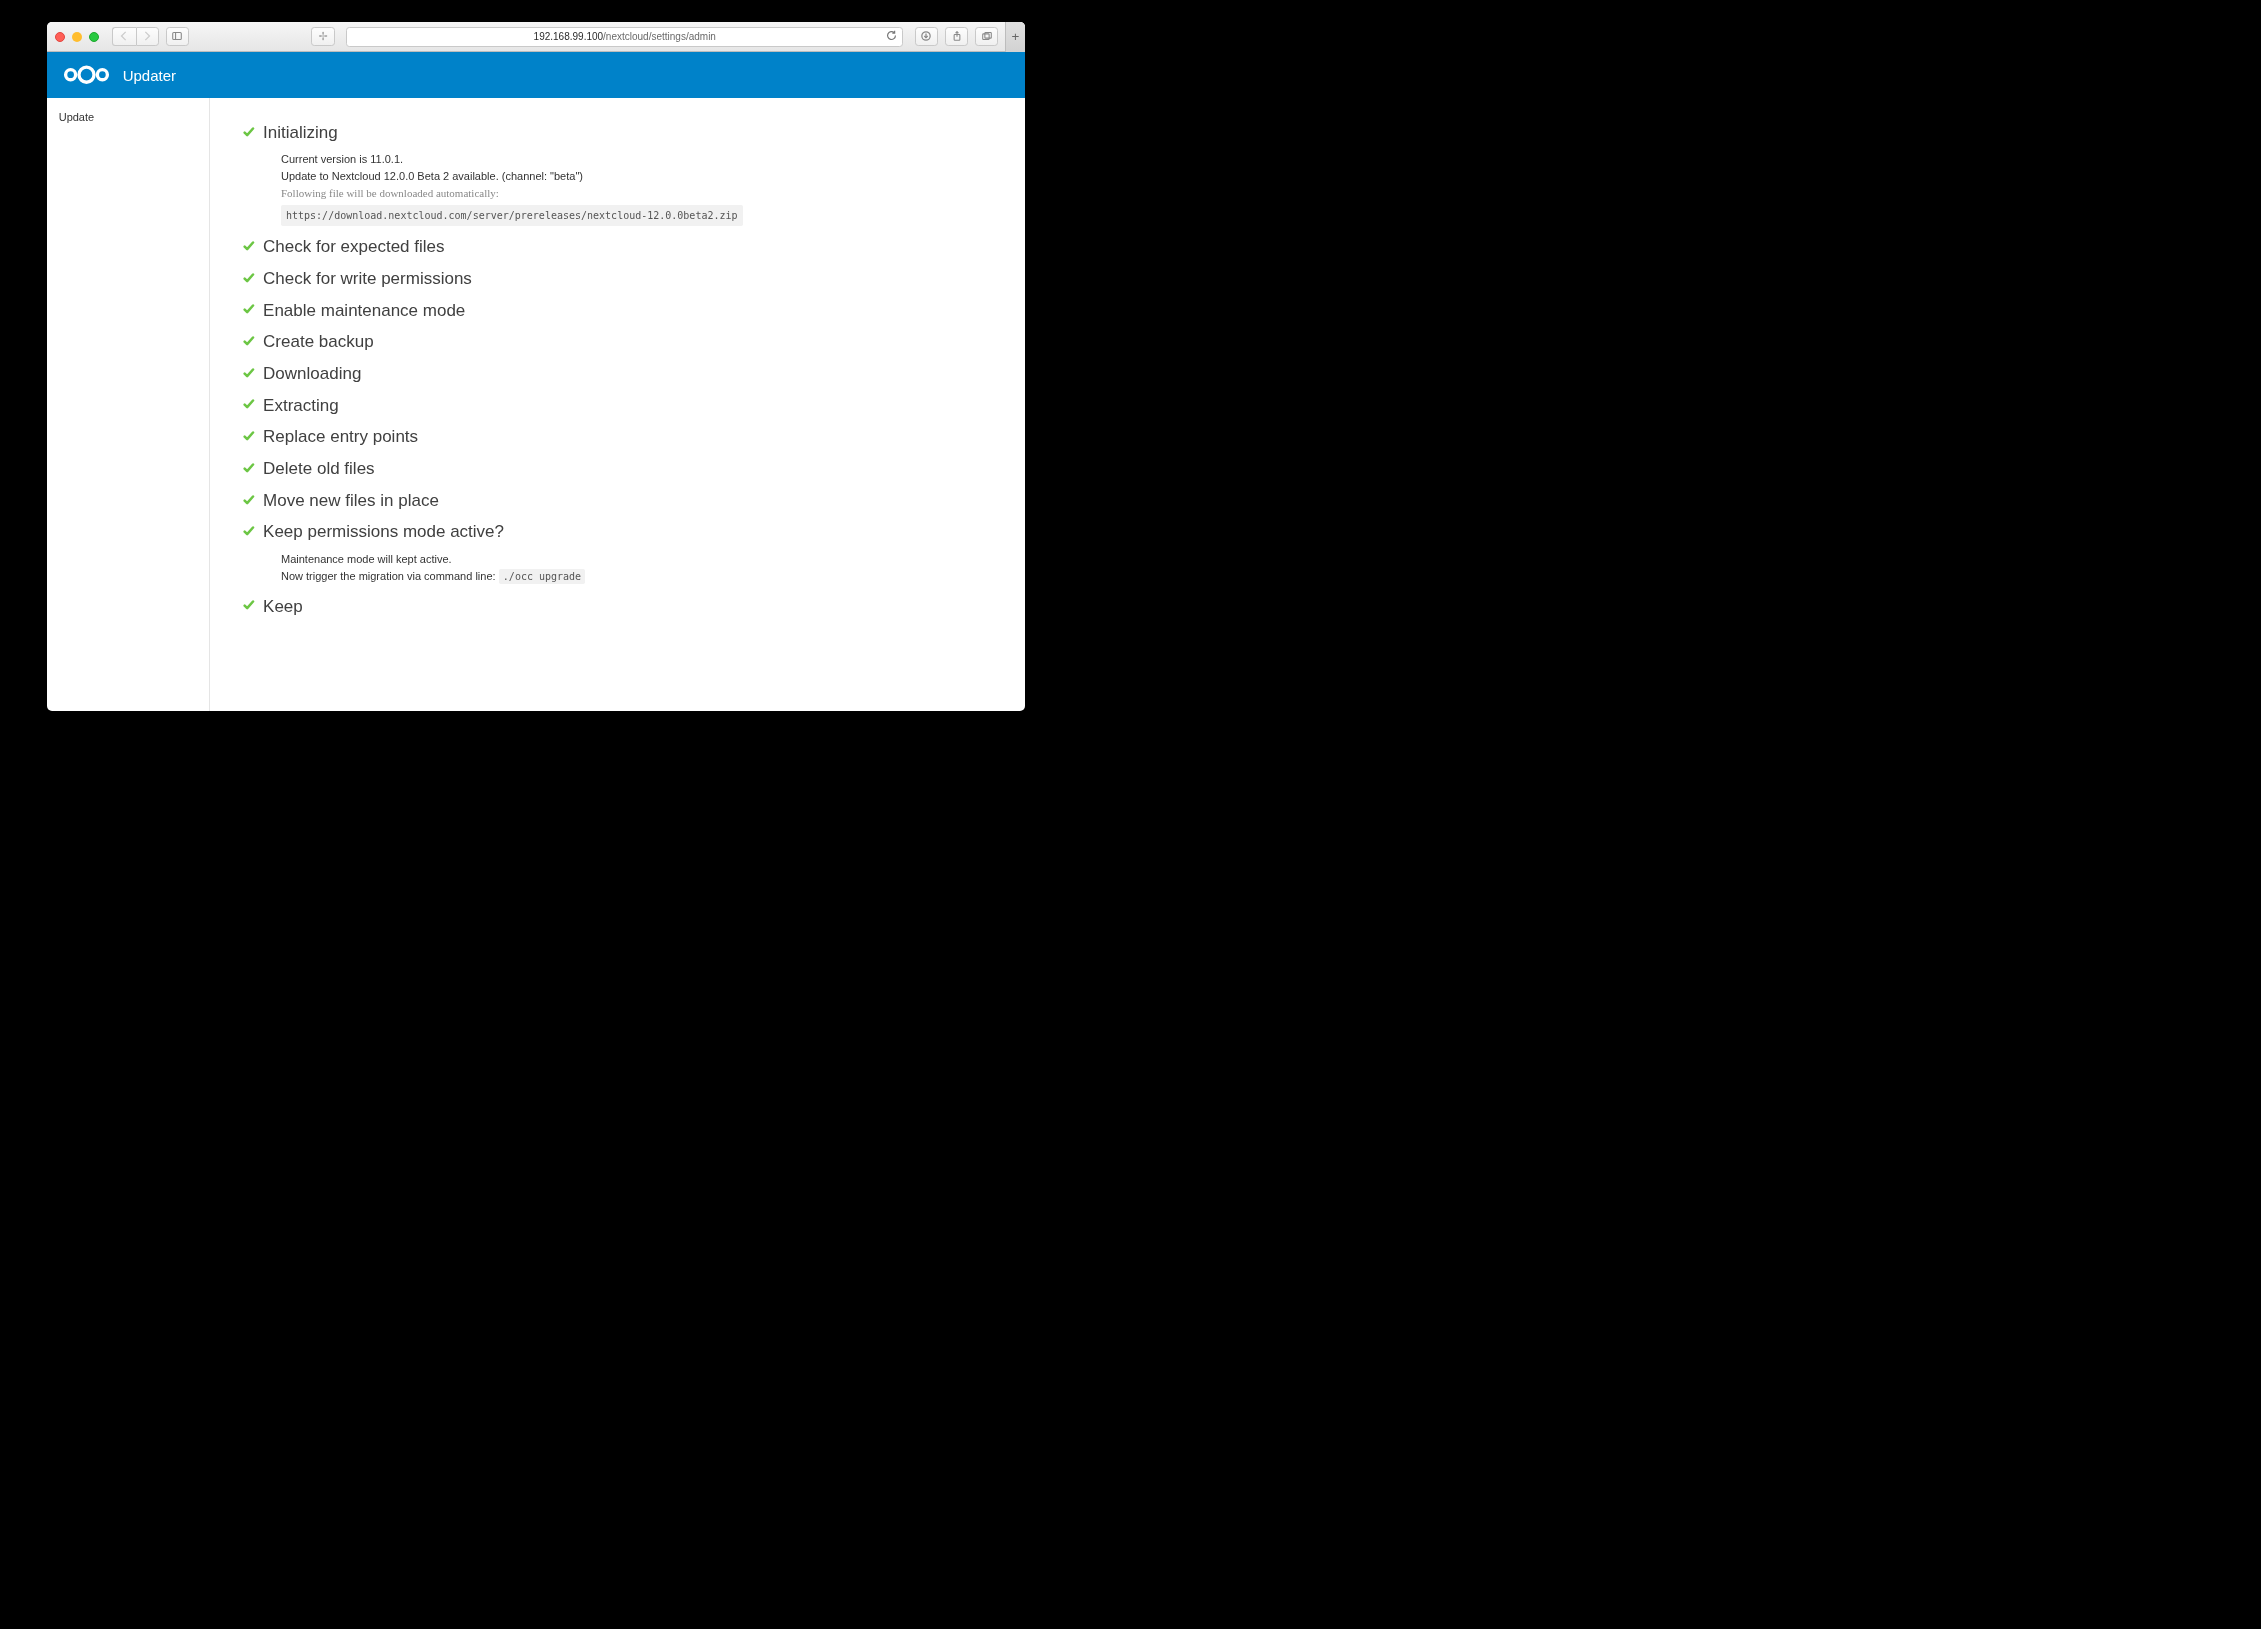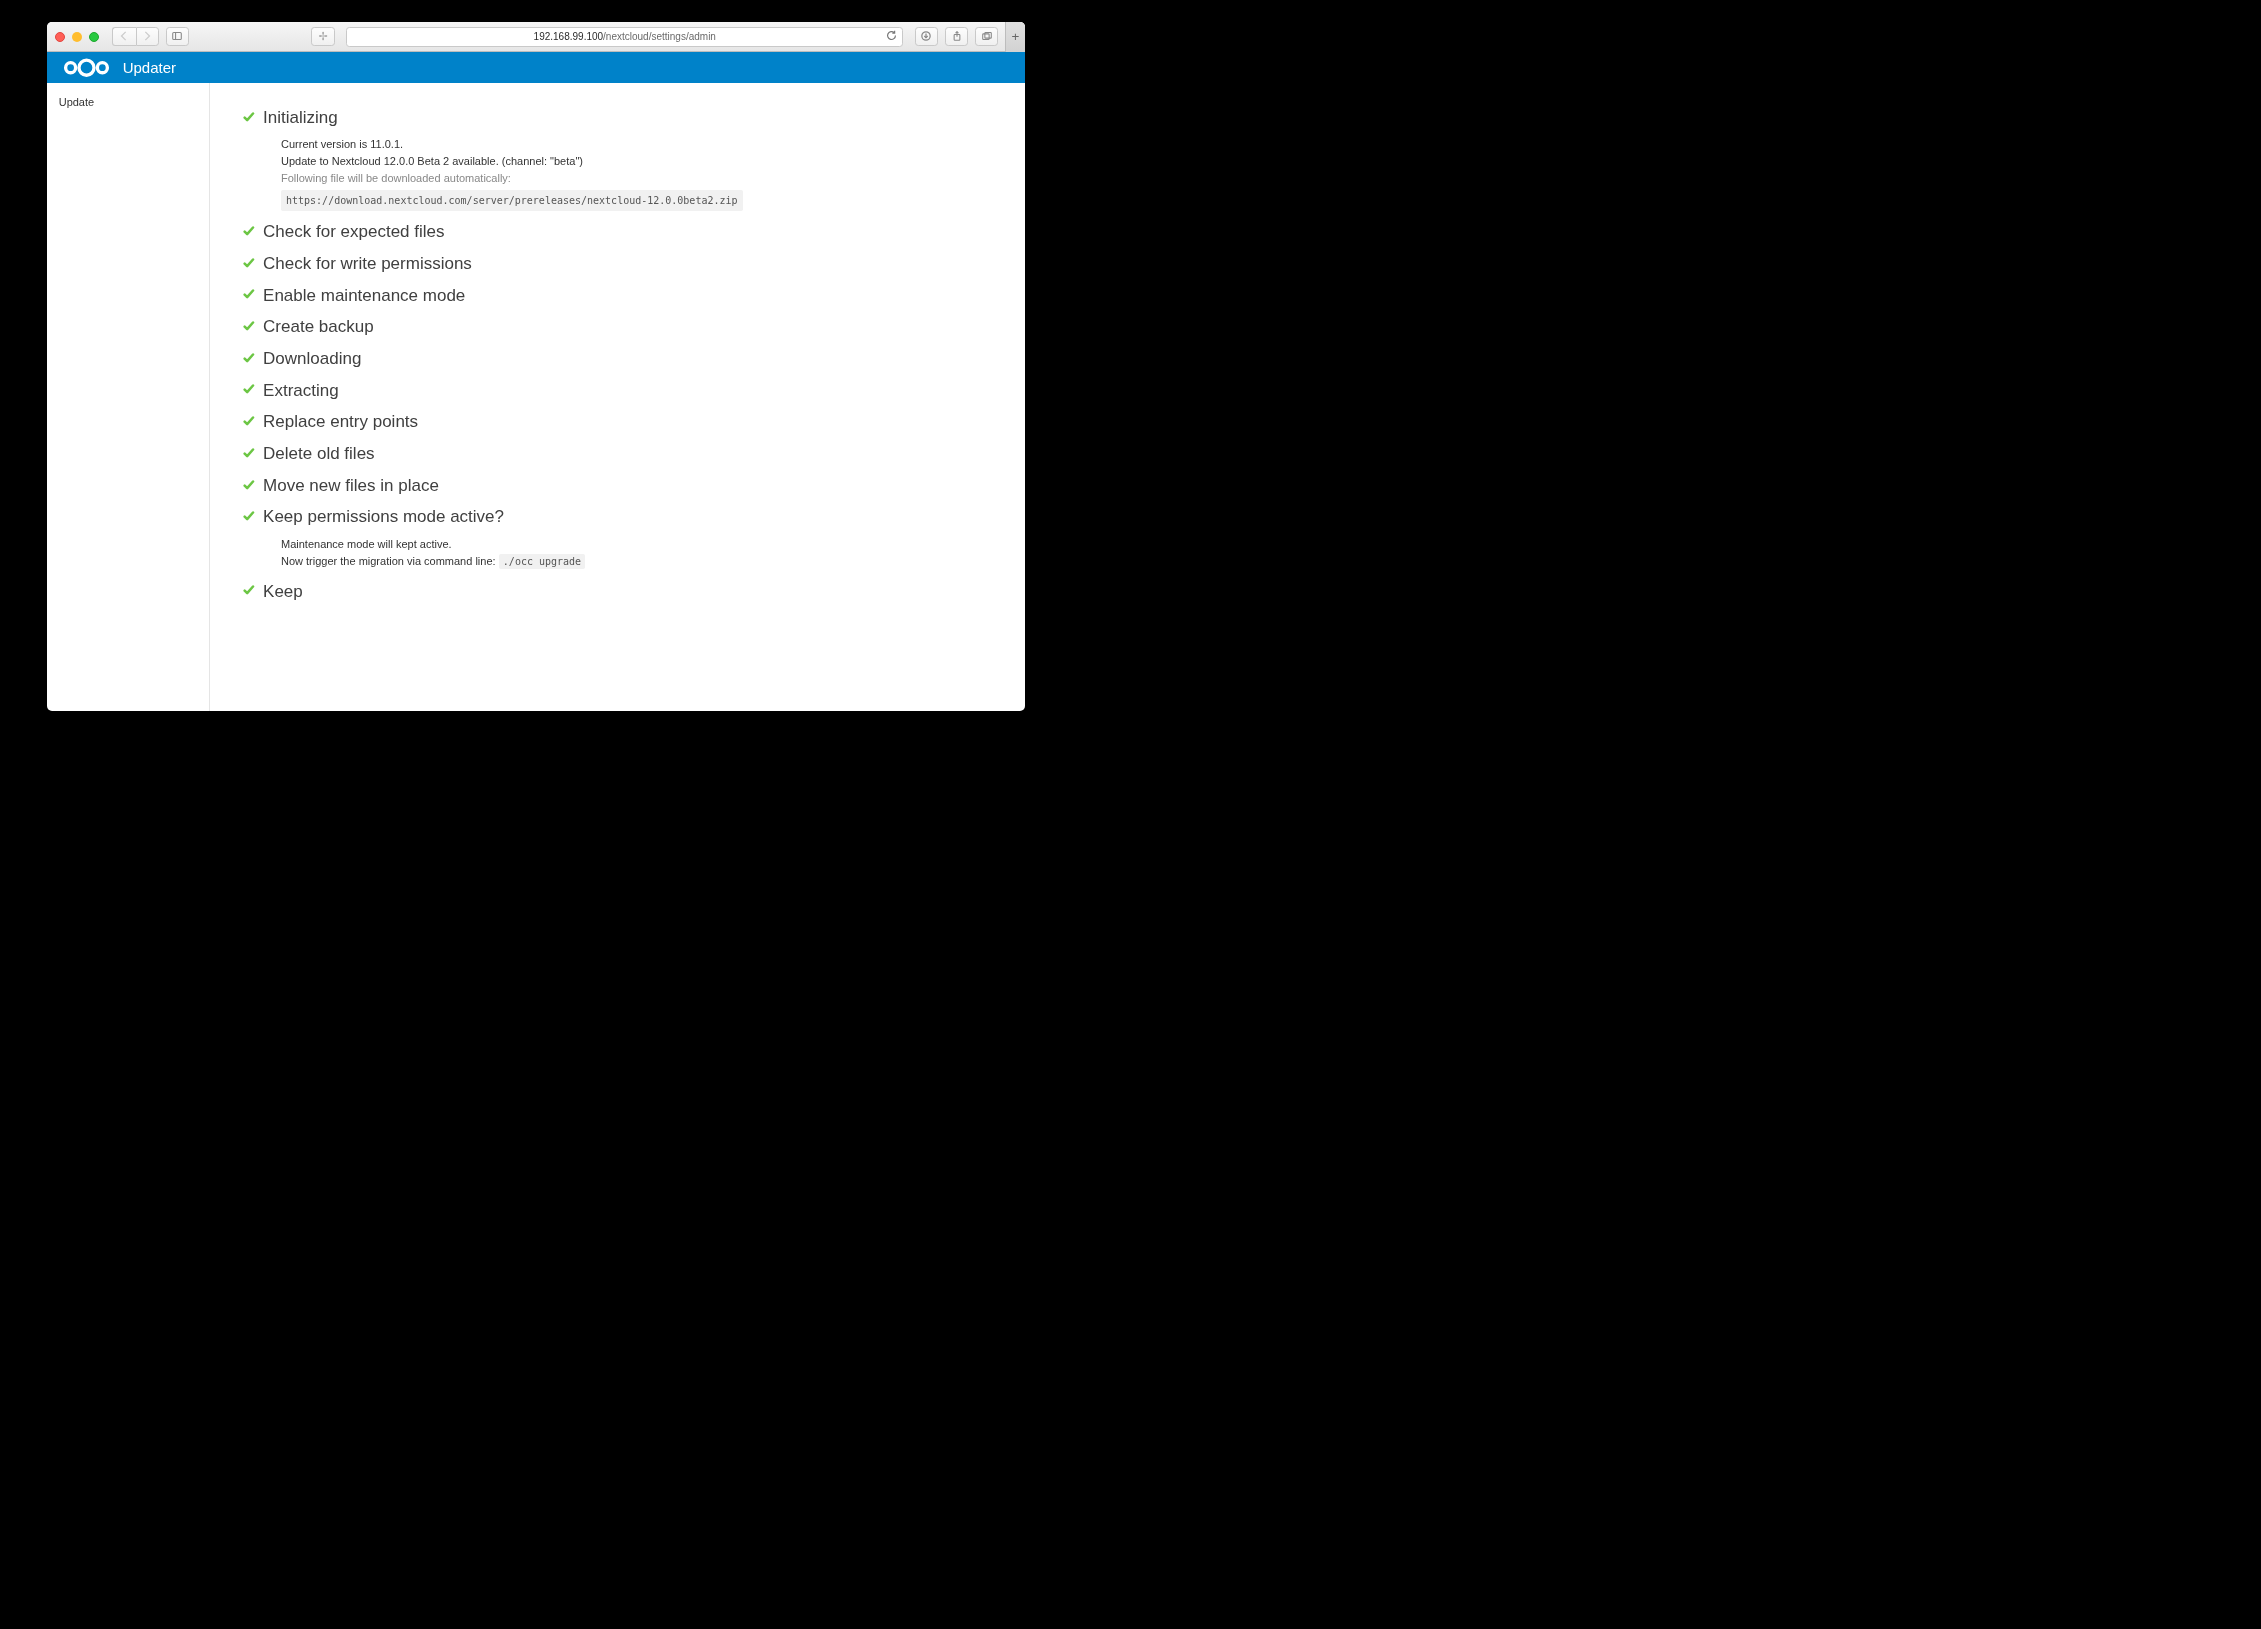--- a/index.html
+++ b/index.html
@@ -61,21 +61,21 @@
   .urlbar .reload { position:absolute; right:5px; }
   .urlbar .reload svg { width:11px; height:11px; stroke:#777; fill:none; stroke-width:1.5;}
   .rightcluster { display:flex; gap:6.7px; align-items:center;}
   .newtab {
     width:20px; height:30px; display:flex; align-items:center; justify-content:center;
     background:linear-gradient(#e0e0e0,#d2d2d2); border-left:0.8px solid #bdbdbd;
     margin:-8.4px -8.4px -8.4px 0; color:#666; font-size:13.4px;
   }
   
   .app-header {
-    height: 31px;
+    height: 46px;
     background: #0082c9;
     display:flex; align-items:center; gap:11.7px; padding: 0 15px;
     color:#fff;
   }
   .nc-logo svg { display:block; }
   .app-title { font-size:15px; font-weight:300; }
   
   .app-body { flex:1; display:flex; overflow:hidden;}
   .sidebar {
     width: 163px; border-right:0.8px solid #e5e5e5; padding:8.4px 0;
@@ -86,21 +86,21 @@
   .content {
     flex:1; padding: 25px 33px; overflow:auto;
   }
   .step { margin-bottom: 11.7px; }
   .step-head { display:flex; align-items:center; gap:8.4px; }
   .check-icon svg { width:11.7px; height:11.7px; stroke:#6cc644; fill:none; stroke-width:3; stroke-linecap:round; stroke-linejoin:round;}
   .step-title { font-size:17px; font-weight:300; color:#404040;}
   .step-detail {
     margin-left: 38px; margin-top:8.4px; font-size:11px; color:#333; line-height:1.55;
   }
-  .step-detail .muted { color:#888; }
+  .step-detail .muted { color:#888;font-family:Liberation Serif, serif; }
   code.inline {
     font-family: Menlo, Consolas, monospace;
     font-size:10px; background:#f1f1f1; padding:1.7px 4.2px; border-radius:1.7px;
     color:#555;
   }
   code.block {
     font-family: Menlo, Consolas, monospace;
     font-size:10px; background:#f1f1f1; padding:2.5px 5px; border-radius:1.7px;
     color:#555; display:inline-block; margin-top:2.5px;
   }

